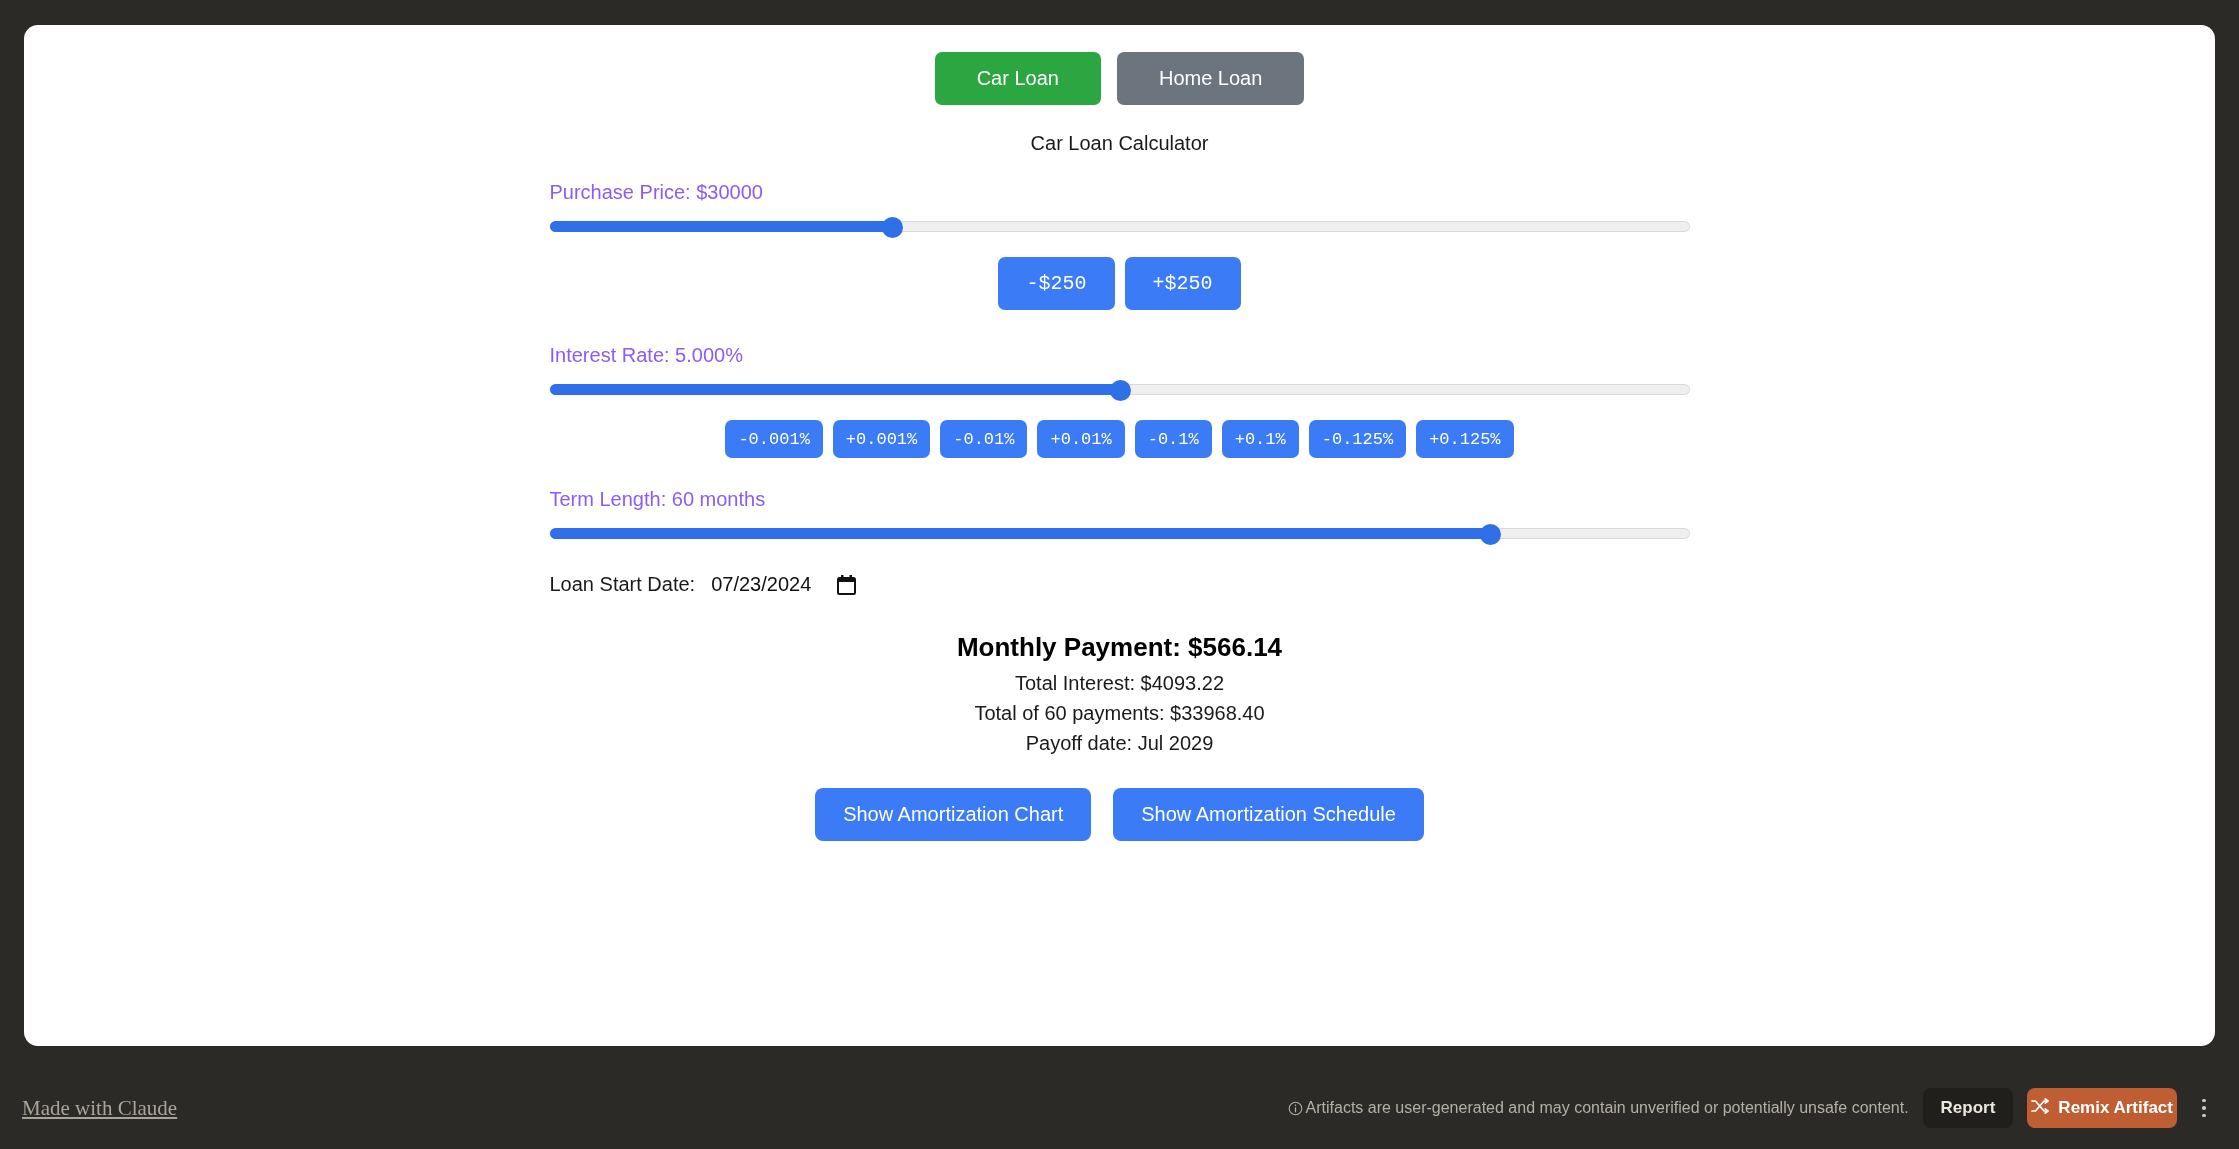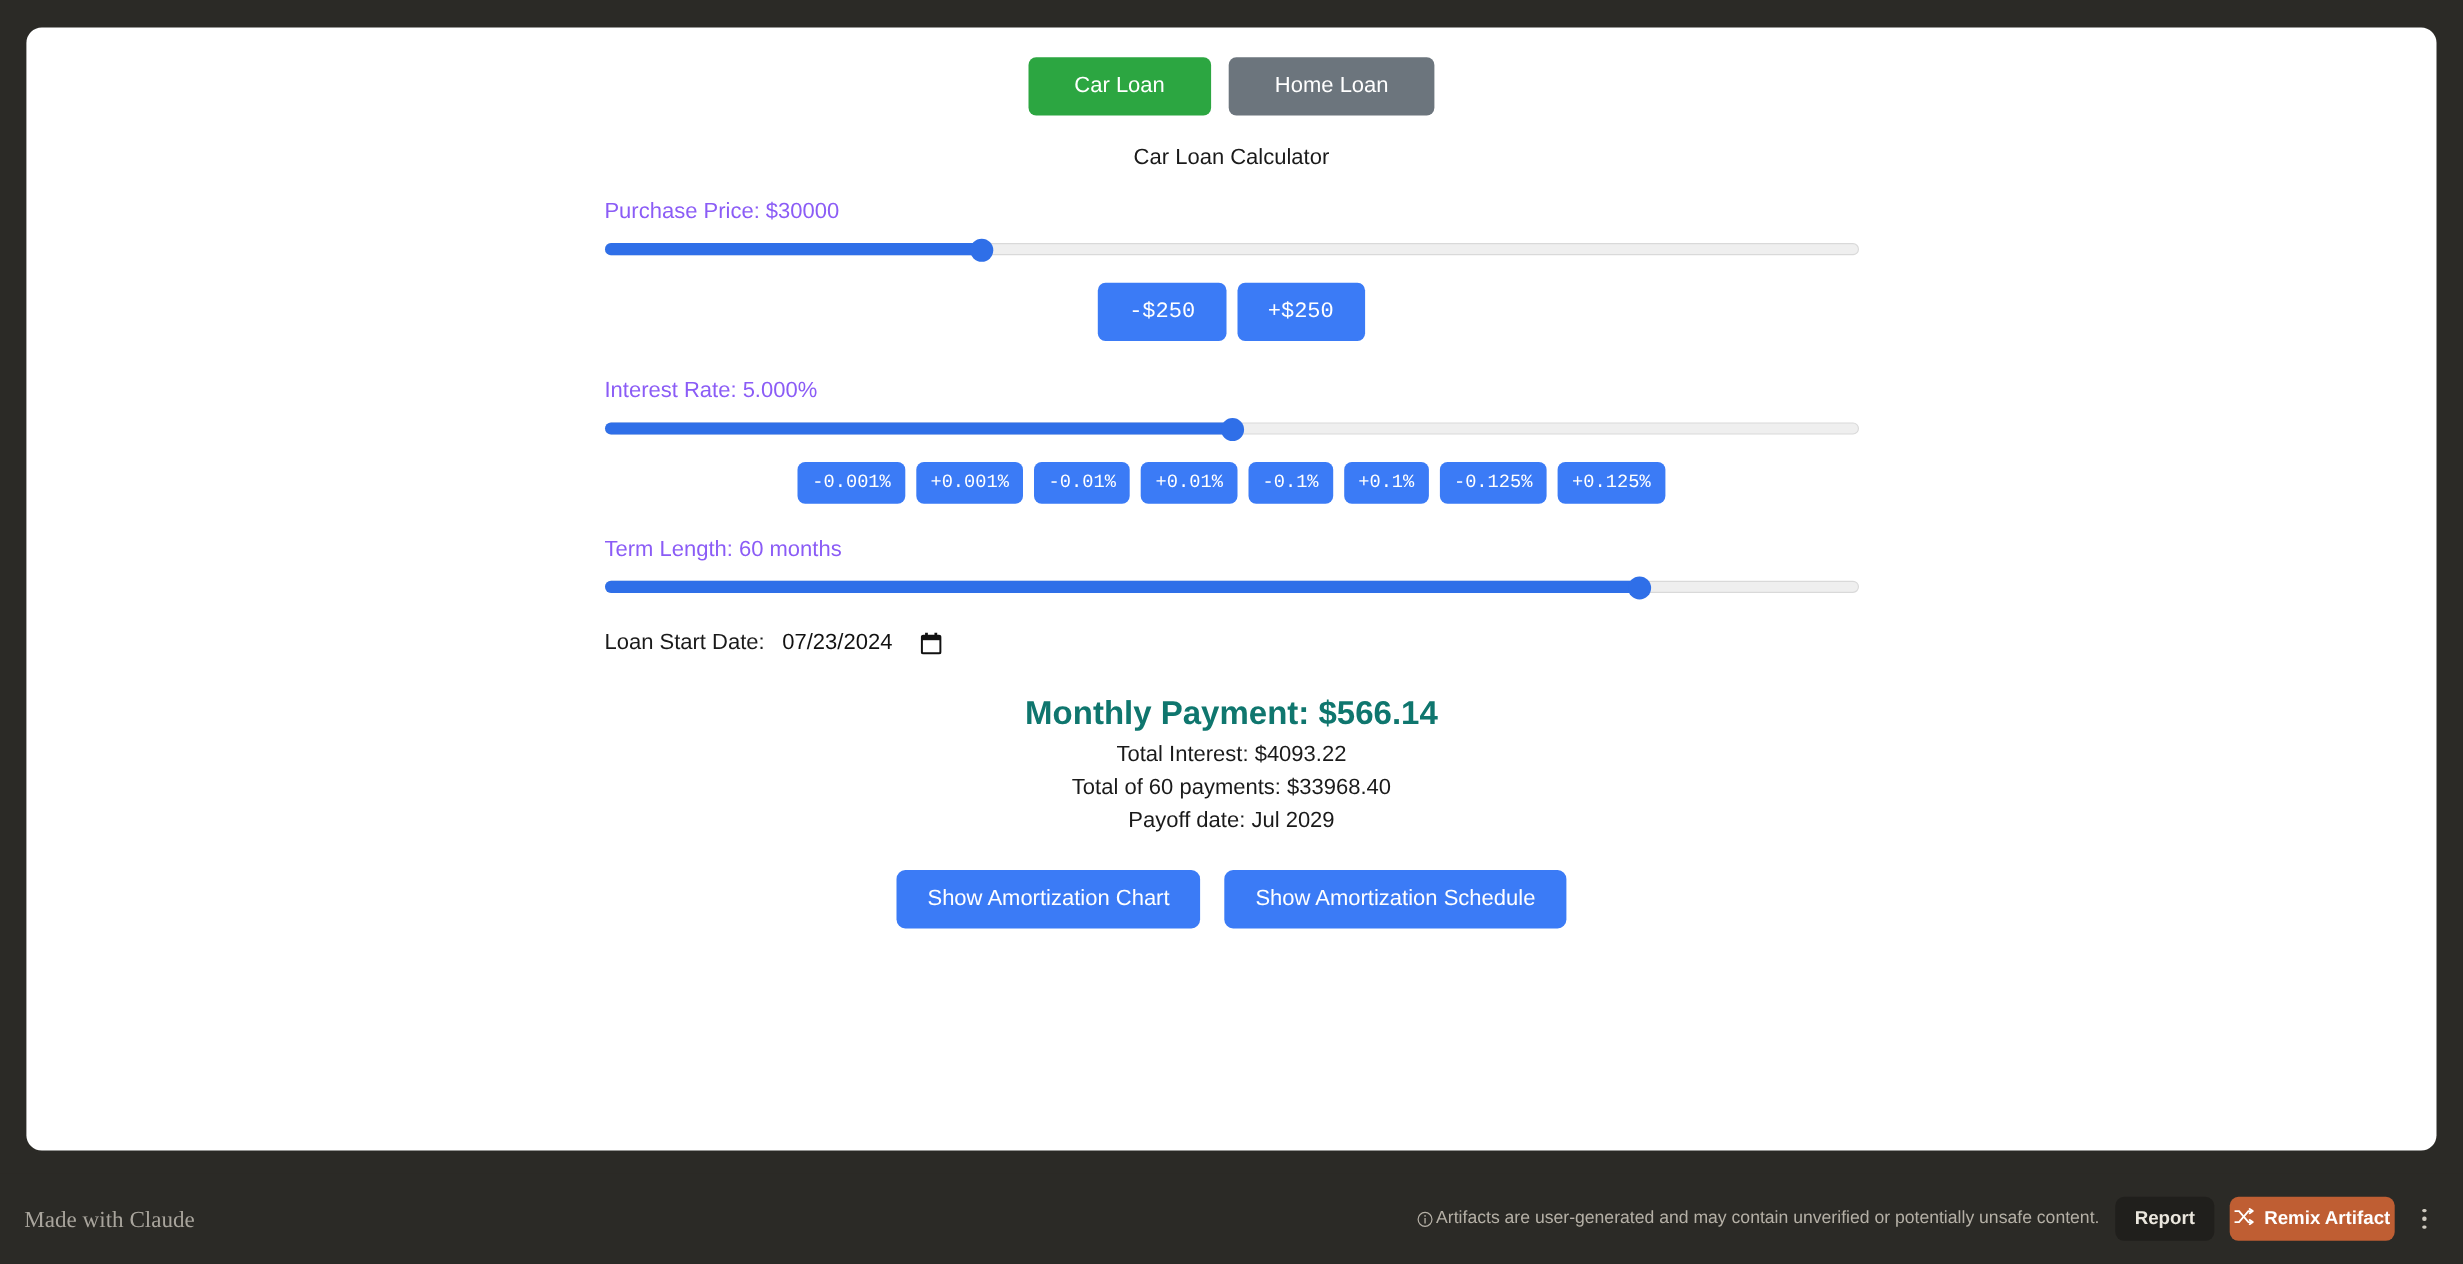--- a/index.html
+++ b/index.html
@@ -149,23 +149,23 @@
     margin-left: 14px;
     cursor: pointer;
   }
 
   
   .results {
     text-align: center;
     margin-top: 36px;
   }
   .result-main {
-    font-size: 30px;
+    font-size: 26px;
     font-weight: bold;
-    color: #0f766e;
+    color: #000000;
     margin-bottom: 9px;
   }
   .result-line {
     font-size: 20px;
     color: #1a1a1a;
     margin-bottom: 7px;
   }
 
   .action-row {
     display: flex;
@@ -192,20 +192,21 @@
     height: 82px;
     background: #2b2a26;
     display: flex;
     align-items: center;
     padding: 0 22px;
   }
   .made-with {
     font-family: "Liberation Serif", serif;
     font-size: 21px;
     color: #a8a49c;
+    text-decoration: underline;
   }
   .footer-right {
     margin-left: auto;
     display: flex;
     align-items: center;
     gap: 14px;
   }
   .disclaimer {
     font-size: 16px;
     color: #b5b0a6;

